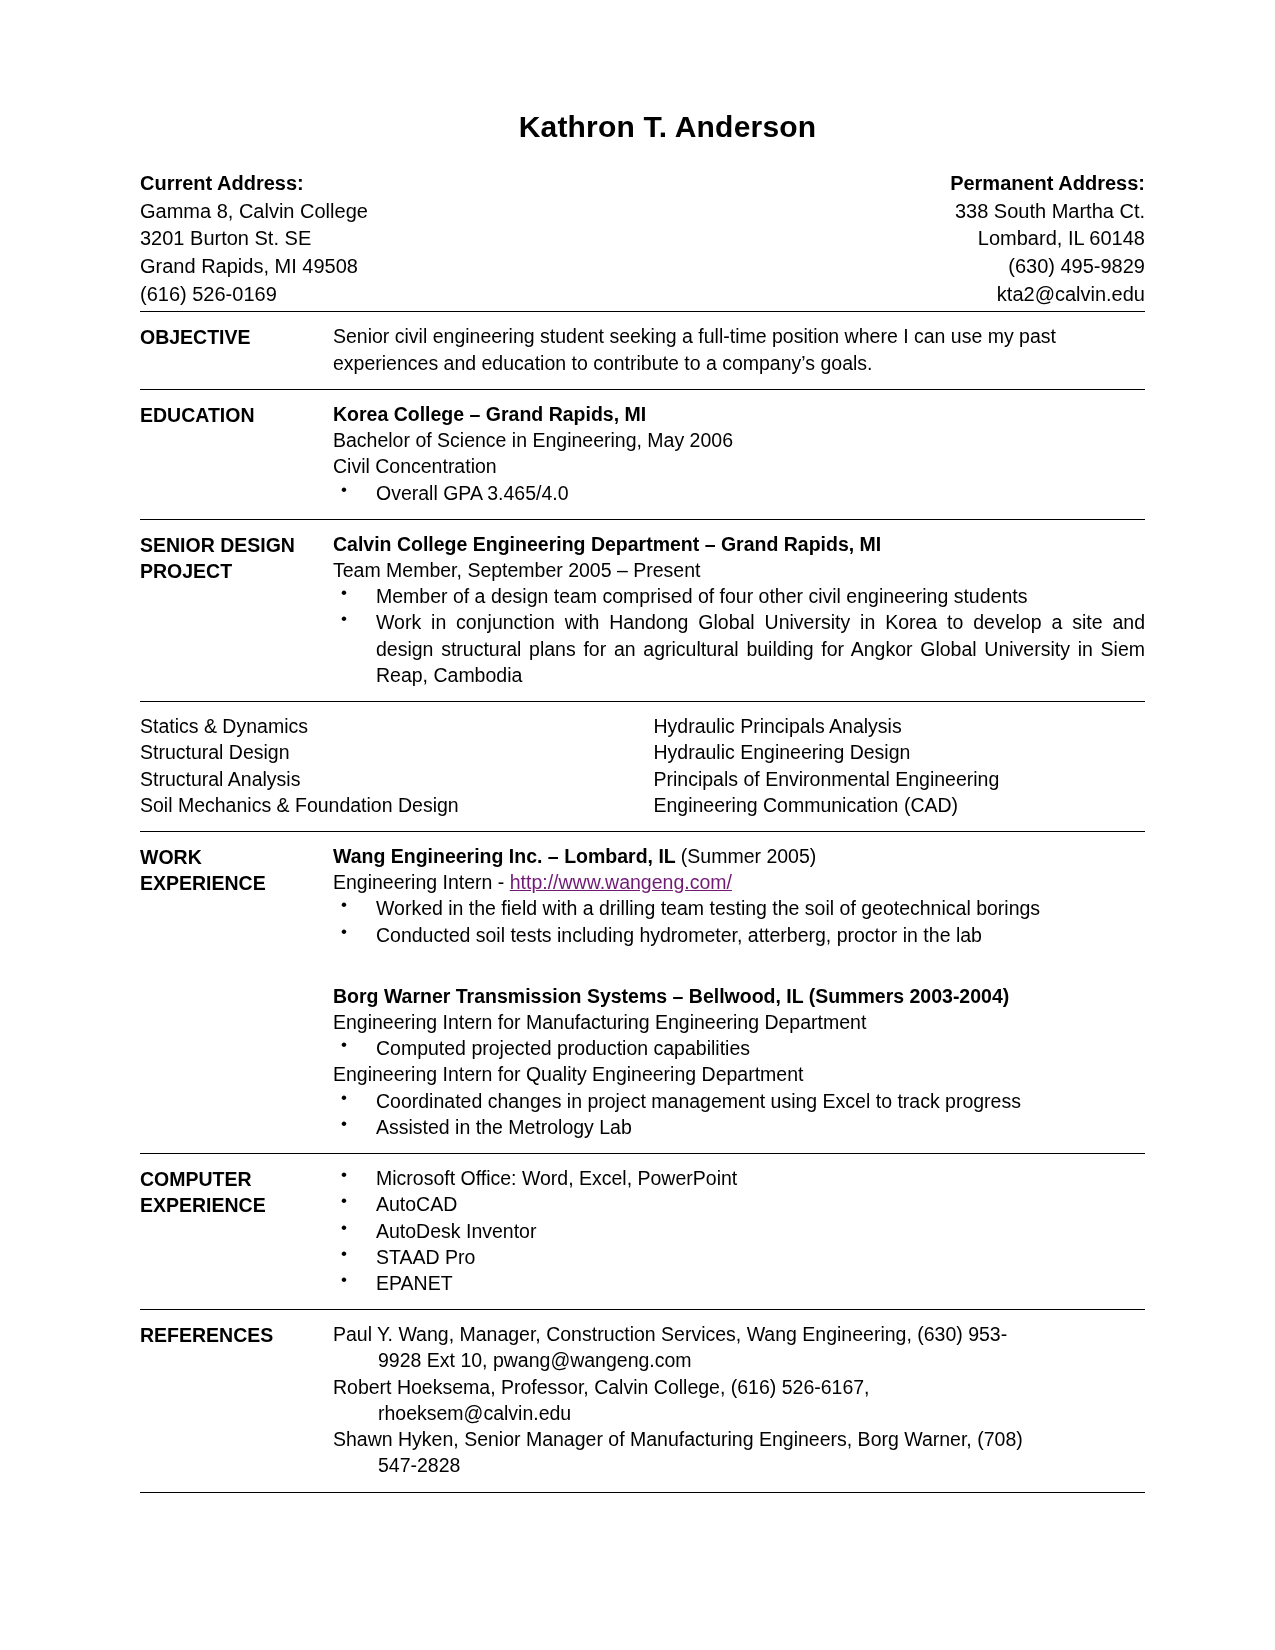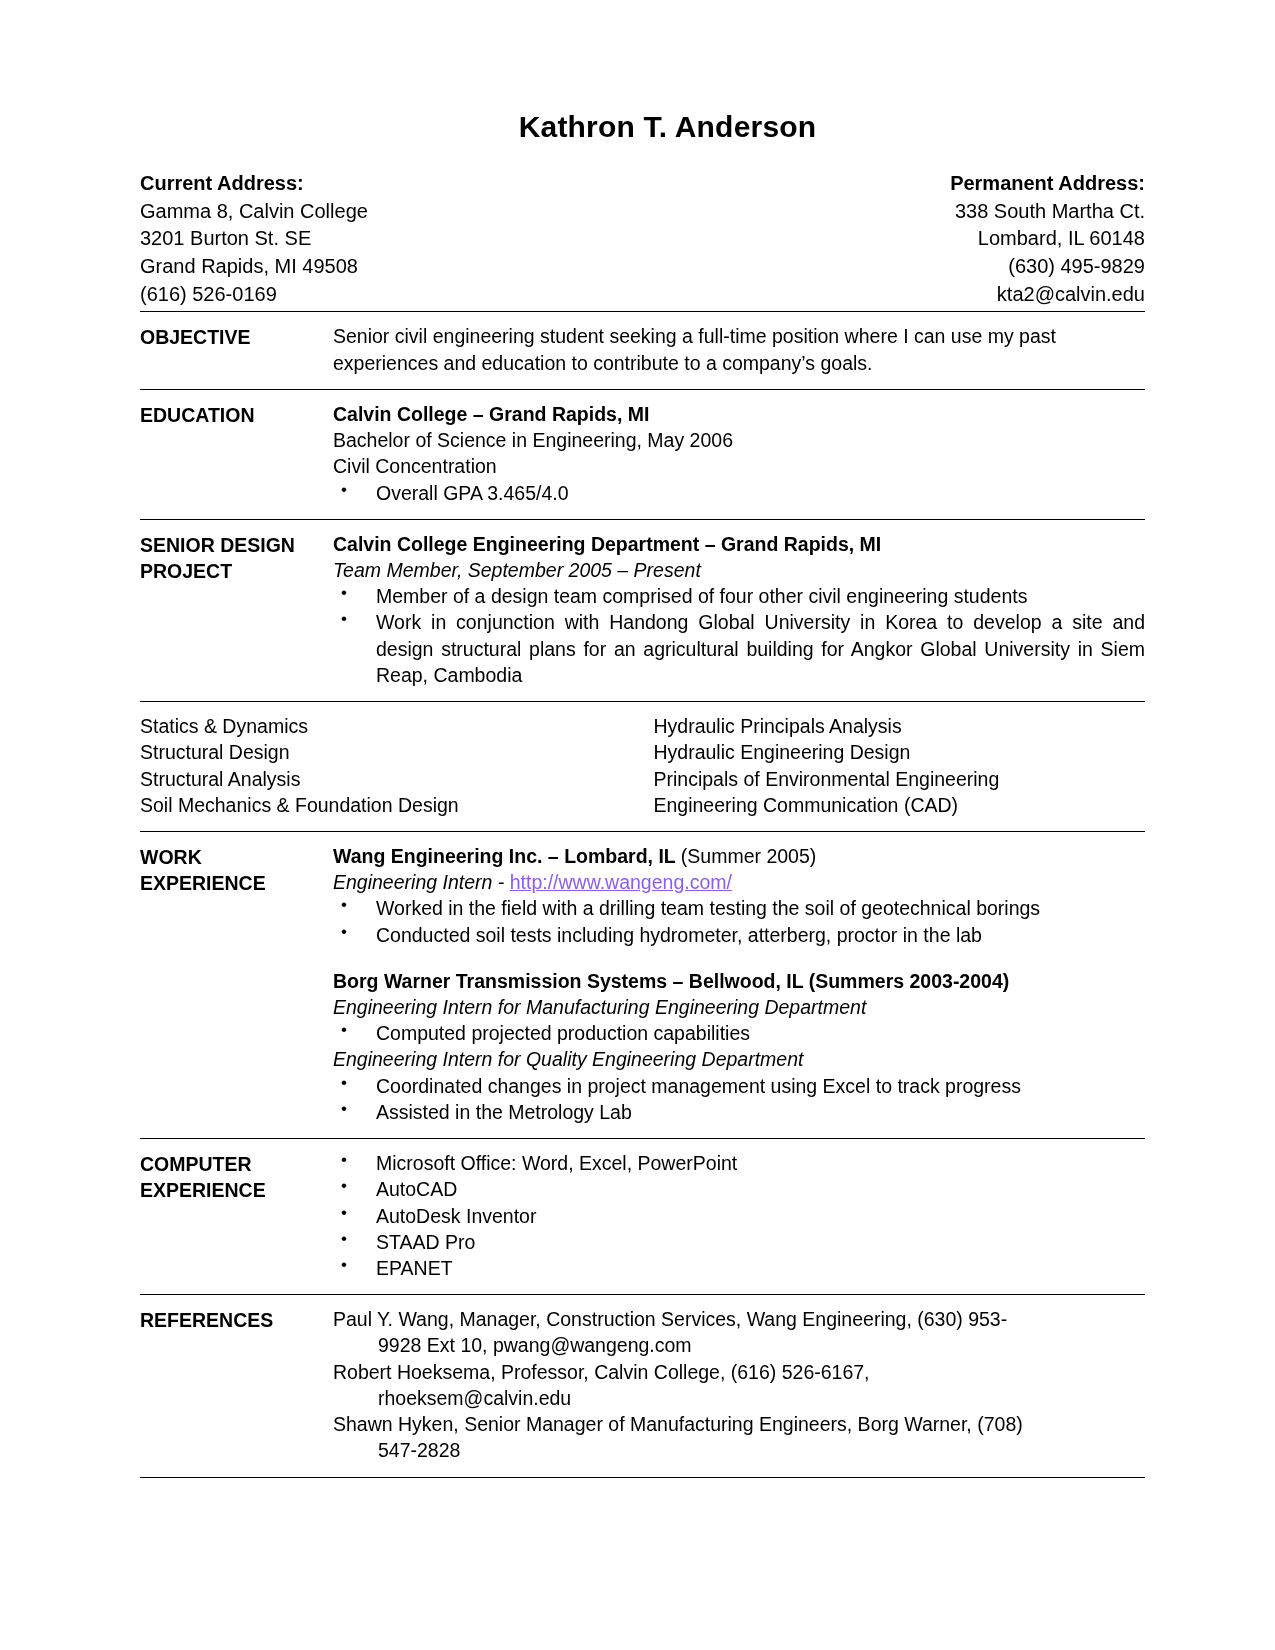--- a/index.html
+++ b/index.html
@@ -57,21 +57,21 @@
     width: 193px;
     flex: 0 0 193px;
     font-weight: bold;
     padding-top: 1px;
   }
   .sec-label .l2 { display: block; }
   .sec-body {
     flex: 1 1 auto;
   }
   .bold { font-weight: bold; }
-  .italic { font-style: italic; }
+  .italic { }
   ul.bullets {
     margin: 0;
     padding: 0;
     list-style: none;
   }
   ul.bullets li {
     position: relative;
     padding-left: 43px;
     margin: 0;
   }
@@ -87,23 +87,23 @@
   }
   
   .course-cols {
     display: flex;
   }
   .course-col {
     flex: 0 0 50%;
   }
   .course-col.right { padding-left: 11px; }
   
-  .job + .job { margin-top: 20px; }
+  .job + .job { margin-top: 35px; }
   .link {
-    color: #8b5cf6;
+    color: #701a75;
     text-decoration: underline;
   }
   
   .ref-item {
     padding-left: 0;
     text-indent: 0;
   }
   .ref-item .cont {
     display: block;
     padding-left: 45px;
@@ -138,21 +138,21 @@
     <div class="sec-label">OBJECTIVE</div>
     <div class="sec-body">
       <div>Senior civil engineering student seeking a full-time position where I can use my past experiences and education to contribute to a company’s goals.</div>
     </div>
   </div>
 
   <div class="rule"></div>
   <div class="section">
     <div class="sec-label">EDUCATION</div>
     <div class="sec-body">
-      <div class="bold">Calvin College – Grand Rapids, MI</div>
+      <div class="bold">Korea College – Grand Rapids, MI</div>
       <div>Bachelor of Science in Engineering, May 2006</div>
       <div>Civil Concentration</div>
       <ul class="bullets">
         <li>Overall GPA 3.465/4.0</li>
       </ul>
     </div>
   </div>
 
   <div class="rule"></div>
   <div class="section">

